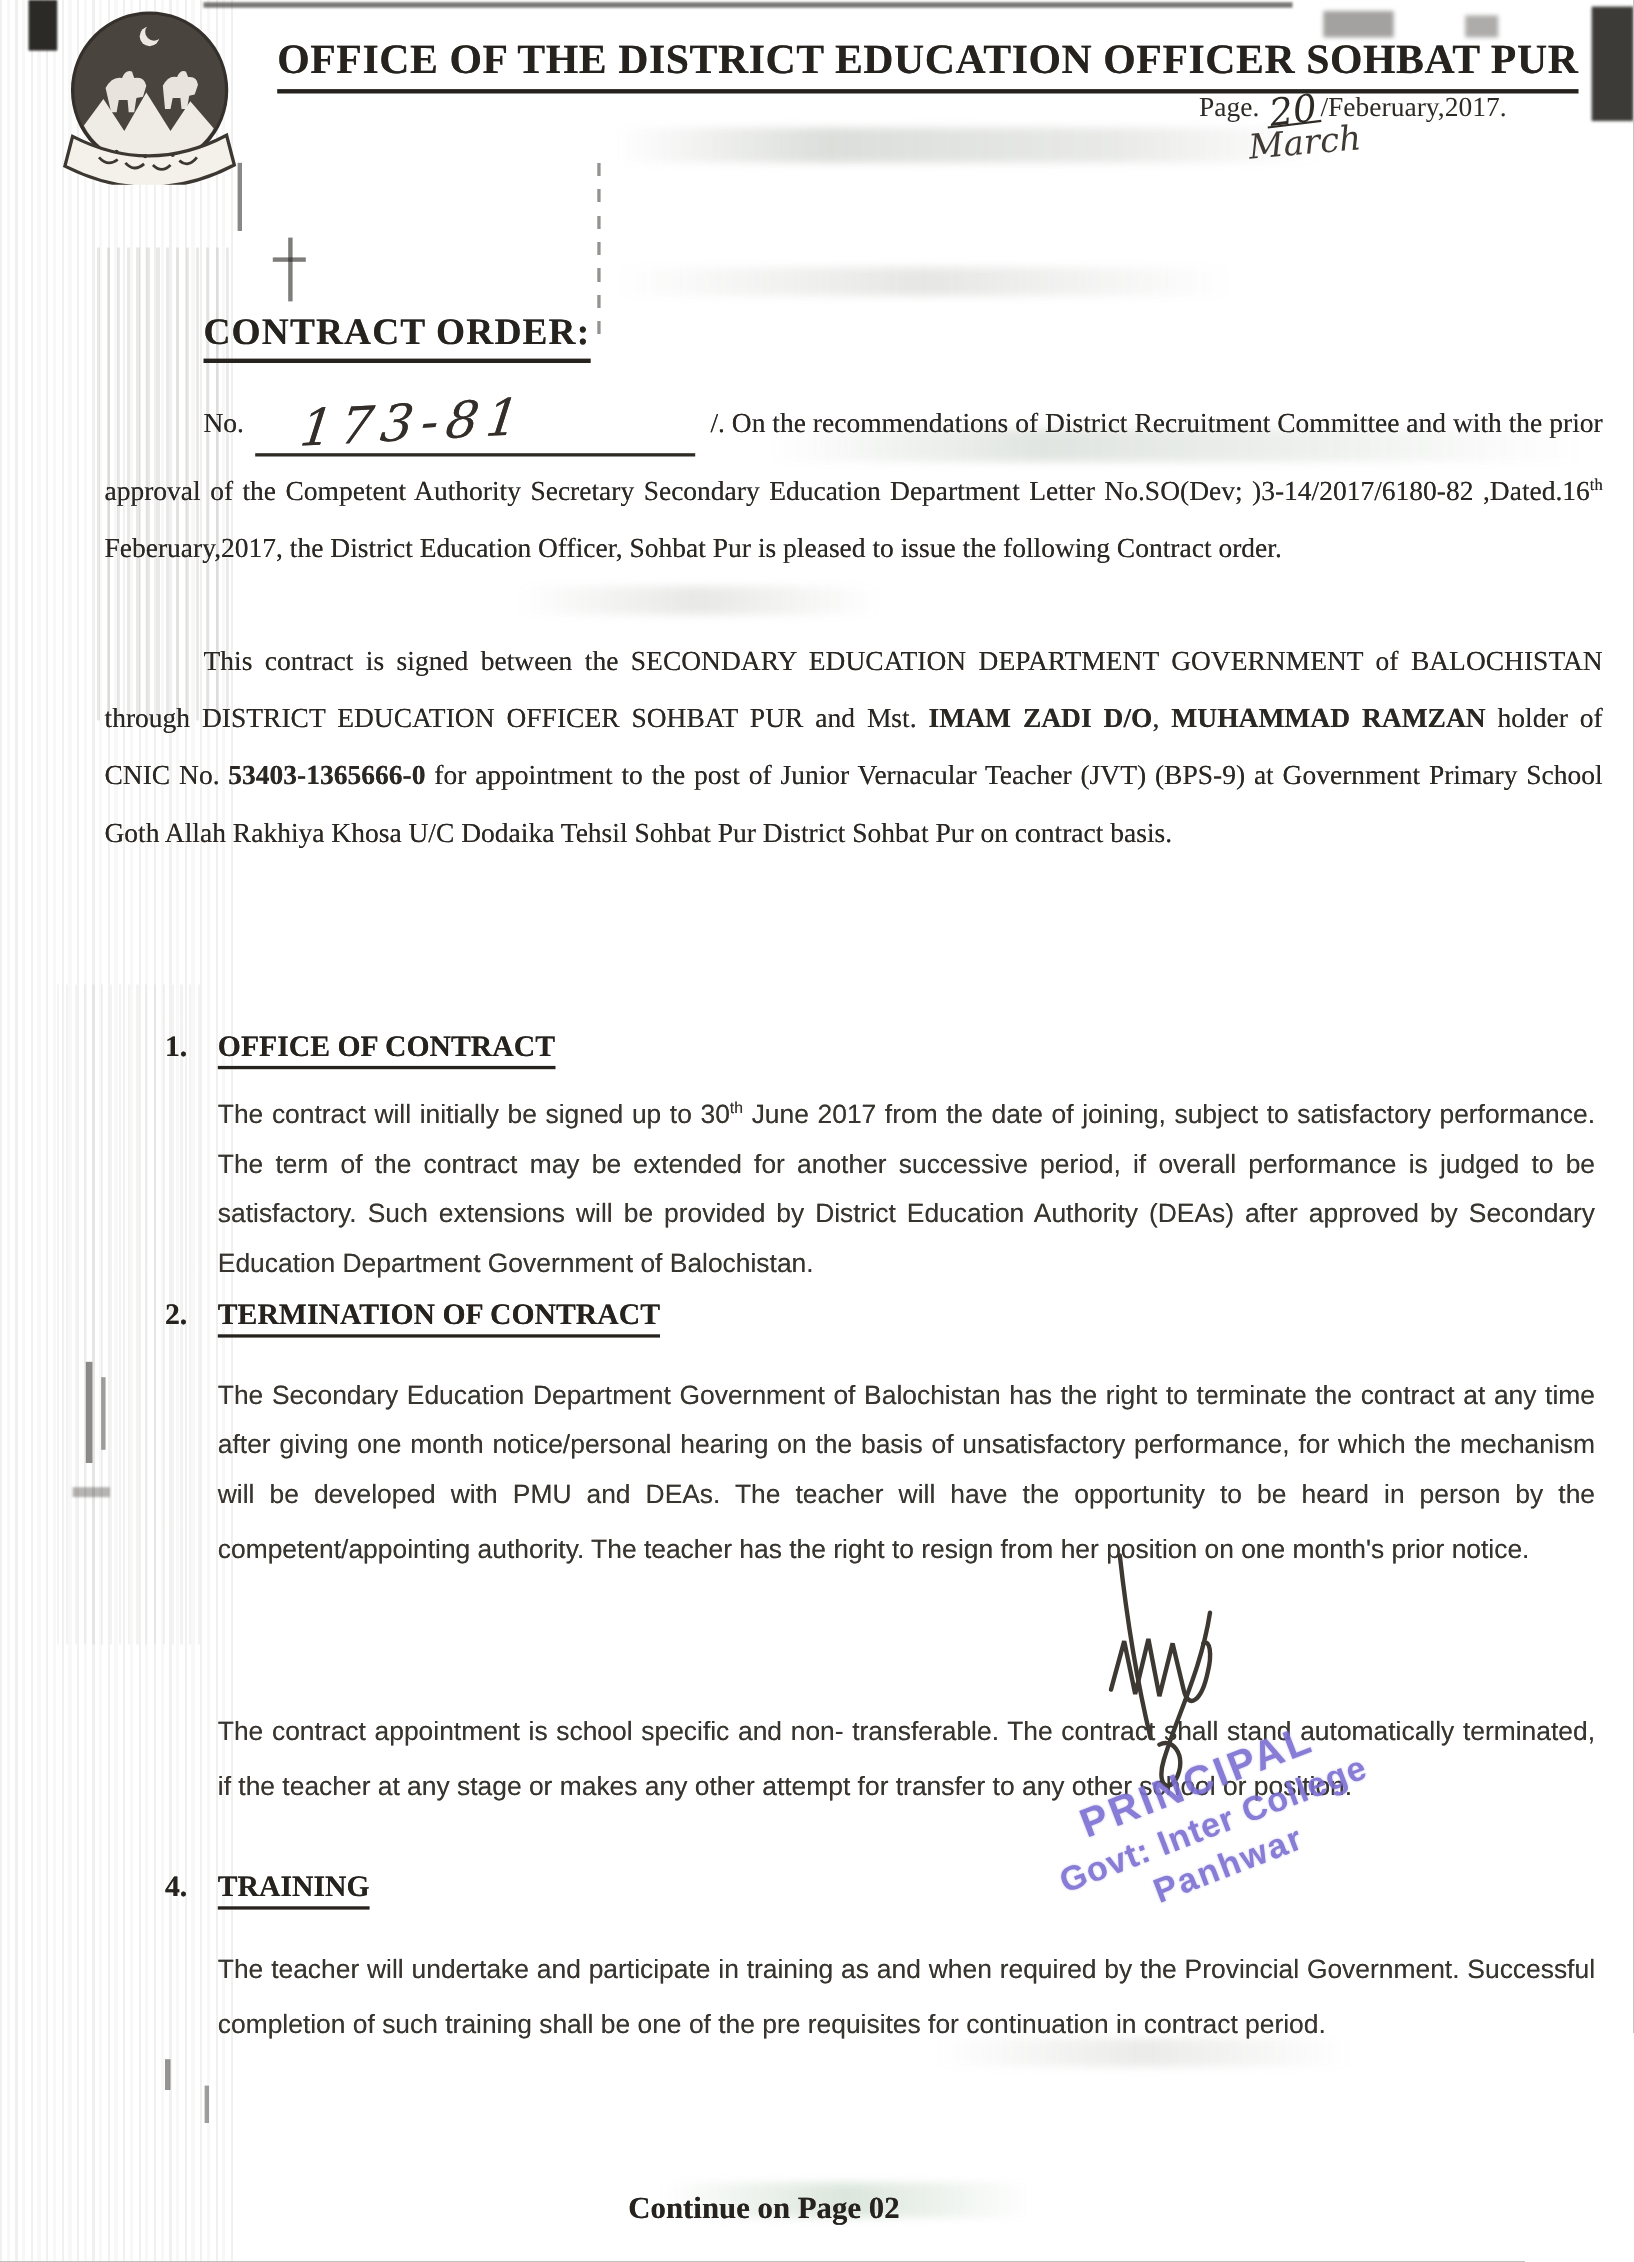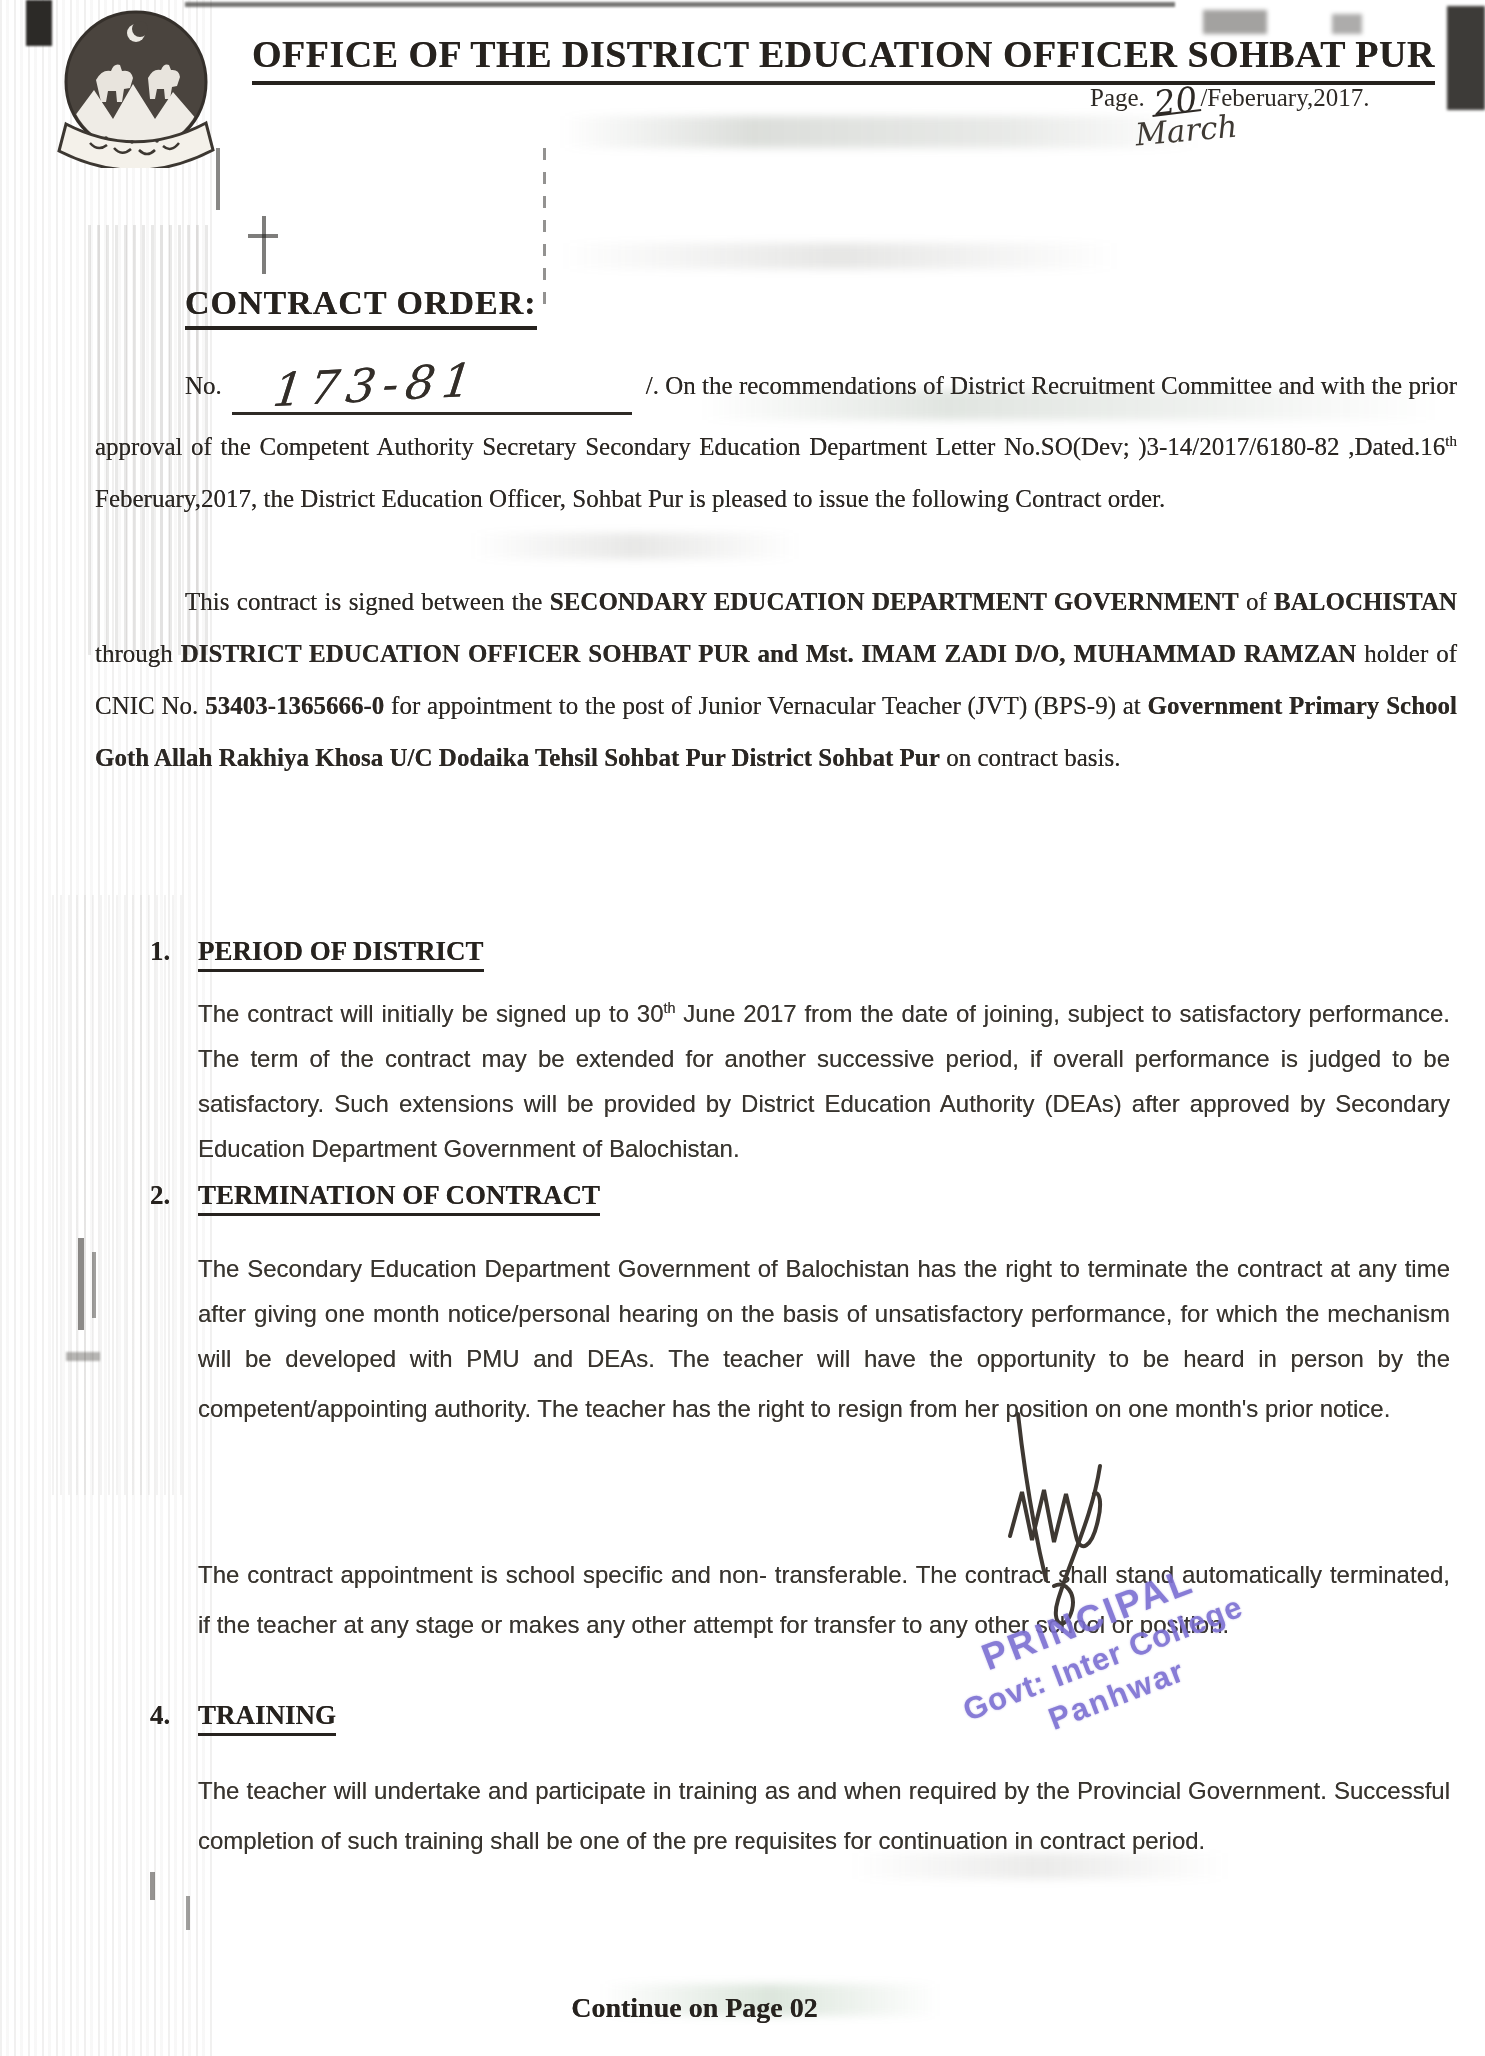--- a/index.html
+++ b/index.html
@@ -59,21 +59,21 @@
   .contract-heading{left:185px;top:284px;font-size:34px;font-weight:bold;letter-spacing:1px;color:#26221e;
     border-bottom:4px solid #26221e;padding-bottom:4px;text-shadow:0 0 .6px rgba(38,34,30,.7);}
   .para{font-size:25px;line-height:52px;text-align:justify;color:#2b2723;
     text-shadow:0 0 .5px rgba(43,39,35,.75);}
   .para1{left:95px;top:360px;width:1362px;text-indent:90px;}
   .hand-no-line{display:inline-block;width:400px;border-bottom:3px solid #2e2a26;height:44px;
     vertical-align:-8px;margin:0 14px 0 10px;text-indent:0;}
   .hand-no-text{display:inline-block;font-family:"DejaVu Serif",serif;font-style:italic;font-size:46px;
     line-height:34px;letter-spacing:7px;transform:skewX(-10deg) rotate(-3deg);padding-left:42px;color:#332e29;}
   .parties{left:95px;top:576px;width:1362px;text-indent:90px;}
-  .b{font-weight:bold;}
+  .b{font-weight:normal;}
   .bu{font-weight:bold;text-decoration-thickness:2.5px;text-underline-offset:5px;}
   sup{font-size:60%;}
   .terms-heading{left:95px;top:858px;font-size:27px;font-weight:bold;color:#26221e;white-space:nowrap;
     border-bottom:3px solid #26221e;padding-bottom:3px;text-shadow:0 0 .5px rgba(38,34,30,.7);}
 
   
   .sec-head{font-size:27px;font-weight:bold;color:#26221e;white-space:nowrap;
     text-shadow:0 0 .5px rgba(38,34,30,.7);}
   .sec-head .num{display:inline-block;width:48px;}
   .sec-head .ttl{border-bottom:3px solid #26221e;padding-bottom:3px;}
@@ -162,21 +162,21 @@
   <div class="abs para para1">
     <span>No.</span><span class="hand-no-line"><span class="hand-no-text">173-81</span></span><span>/. On the recommendations of District Recruitment Committee and with the prior approval of the Competent Authority Secretary Secondary Education Department Letter No.SO(Dev; )3-14/2017/6180-82 ,Dated.16</span><sup>th</sup><span> Feberuary,2017, the District Education Officer, Sohbat Pur is pleased to issue the following Contract order.</span>
   </div>
 
   <div class="abs para parties">
     <span>This contract is signed between the </span><span class="b">SECONDARY EDUCATION DEPARTMENT GOVERNMENT</span><span> of </span><span class="b">BALOCHISTAN</span><span> through </span><span class="b">DISTRICT EDUCATION OFFICER SOHBAT PUR</span><span class="b"> and Mst. </span><span class="bu">IMAM ZADI D/O</span><span class="b">, </span><span class="bu">MUHAMMAD RAMZAN</span><span> holder of CNIC No. </span><span class="bu">53403-1365666-0</span><span>  for appointment to the post of Junior Vernacular Teacher (JVT) (BPS-9) at </span><span class="b">Government Primary School Goth Allah Rakhiya Khosa U/C Dodaika Tehsil Sohbat Pur District Sohbat Pur</span><span> on contract basis.</span>
   </div>
 
 
   <div class="abs sec-head s1h">
-    <span class="num">1.</span><span class="ttl">PERIOD OF DISTRICT</span>
+    <span class="num">1.</span><span class="ttl">OFFICE OF CONTRACT</span>
   </div>
   <div class="abs sec-body s1b">
     <span>The contract will initially be signed up to 30</span><sup>th</sup><span> June 2017 from the date of joining, subject to satisfactory performance. The term of the contract may be extended for another successive period, if overall performance is judged to be satisfactory. Such extensions will be provided by District Education Authority (DEAs) after approved by Secondary Education Department Government of Balochistan.</span>
   </div>
 
   <div class="abs sec-head s2h">
     <span class="num">2.</span><span class="ttl">TERMINATION OF CONTRACT</span>
   </div>
   <div class="abs sec-body s2b">
     <span>The Secondary Education Department Government of Balochistan has the right to terminate the contract at any time after giving one month notice/personal hearing on the basis of unsatisfactory performance, for which the mechanism will be developed with PMU and DEAs.  The teacher will have the opportunity to be heard in person by the competent/appointing authority. The teacher has the right to resign from her position on one month's prior notice.</span><sup></sup><span></span>

